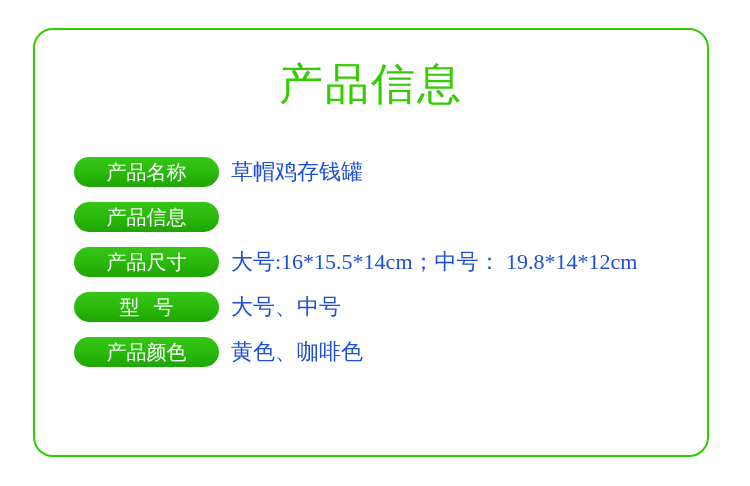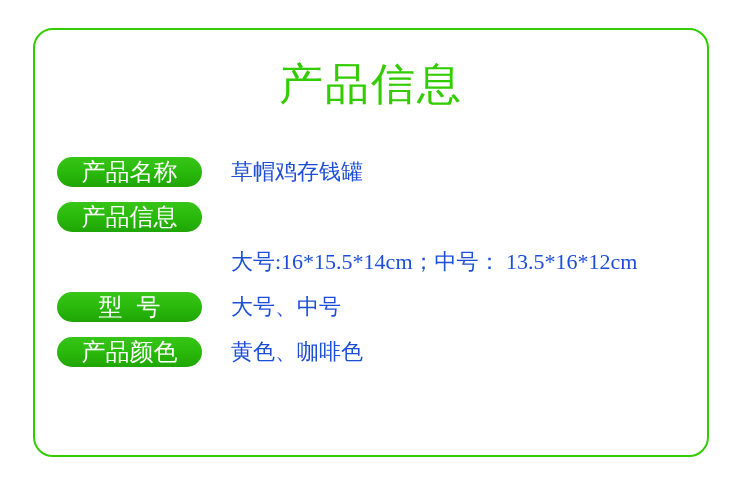--- a/index.html
+++ b/index.html
@@ -57,30 +57,30 @@
     width: 640px;
   }
 
   .spec-row {
     position: relative;
     height: 45px;
   }
 
   .spec-label {
     position: absolute;
-    left: 0;
+    left: 17px;
     top: 2px;
     width: 145px;
     height: 30px;
     box-sizing: border-box;
     border-radius: 15px;
     background: #27b80a;
     background: linear-gradient(180deg, #37c517 0%, #2bbb0c 45%, #1fa505 100%);
     color: #ffffff;
-    font-size: 24px;
+    font-size: 20px;
     line-height: 30px;
     text-align: center;
     white-space: nowrap;
   }
 
   .spec-label.spaced {
     letter-spacing: 14px;
     text-indent: 14px;
   }
 
@@ -109,21 +109,22 @@
       <div class="spec-row">
         <div class="spec-label">产品名称</div>
         <div class="spec-value">草帽鸡存钱罐</div>
       </div>
 
       <div class="spec-row">
         <div class="spec-label">产品信息</div>
       </div>
 
       <div class="spec-row">
-        <div class="spec-value">大号:16*15.5*14cm；中号： 13.5*16*12cm</div>
+        <div class="spec-label">产品尺寸</div>
+        <div class="spec-value">大号:16*15.5*14cm；中号： 19.8*14*12cm</div>
       </div>
 
       <div class="spec-row">
         <div class="spec-label spaced">型号</div>
         <div class="spec-value">大号、中号</div>
       </div>
 
       <div class="spec-row">
         <div class="spec-label">产品颜色</div>
         <div class="spec-value">黄色、咖啡色</div>

